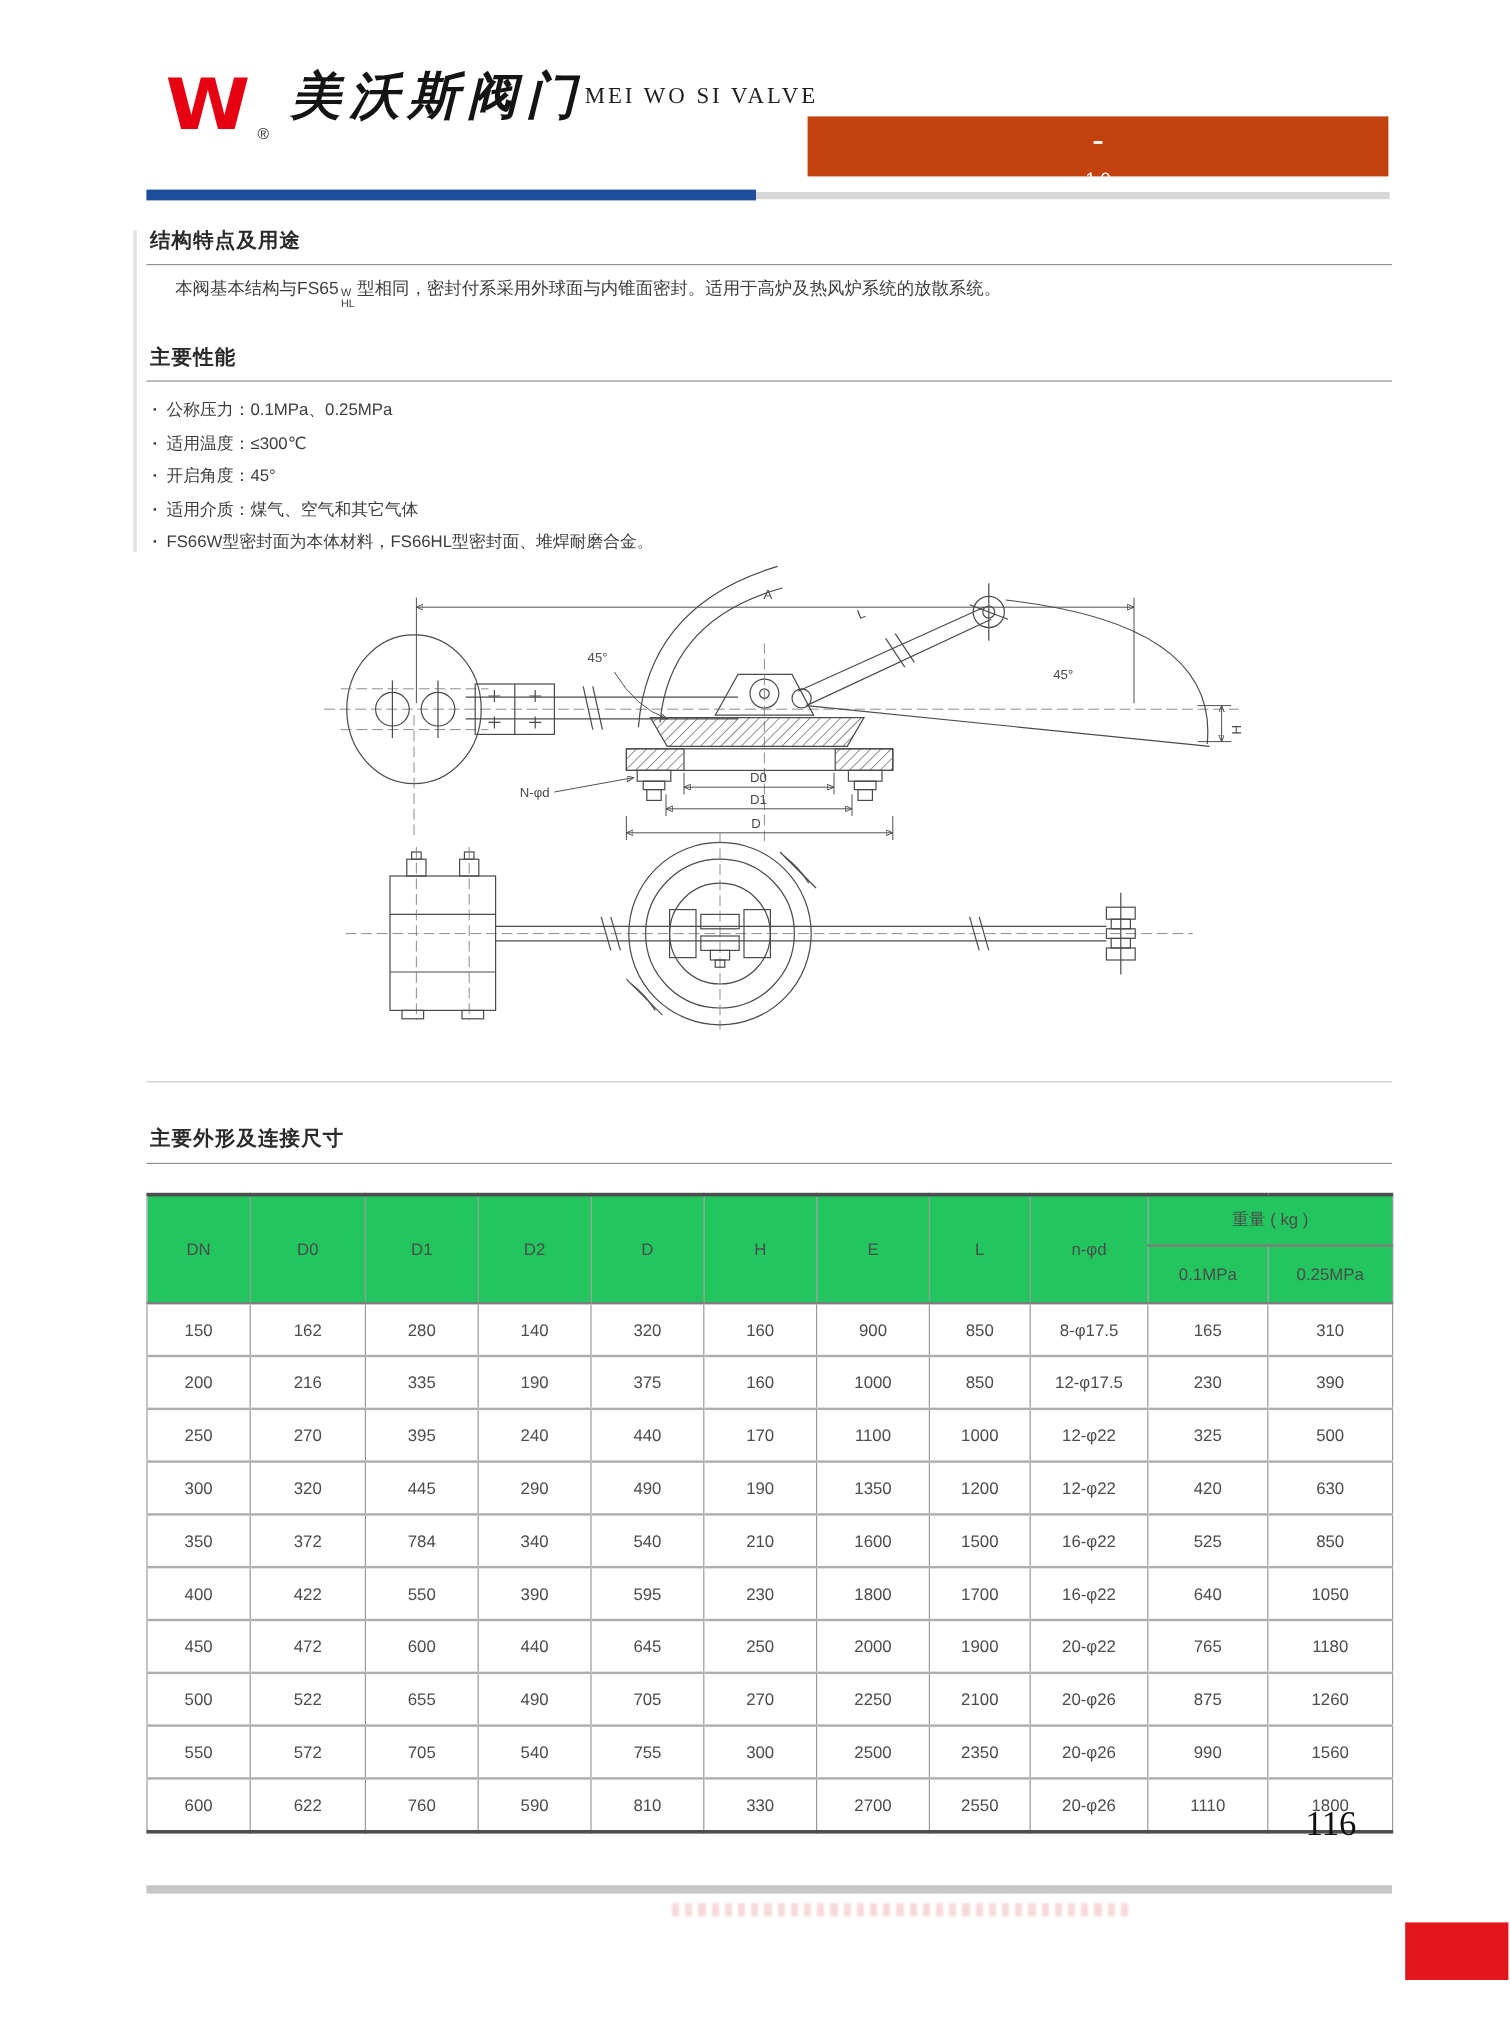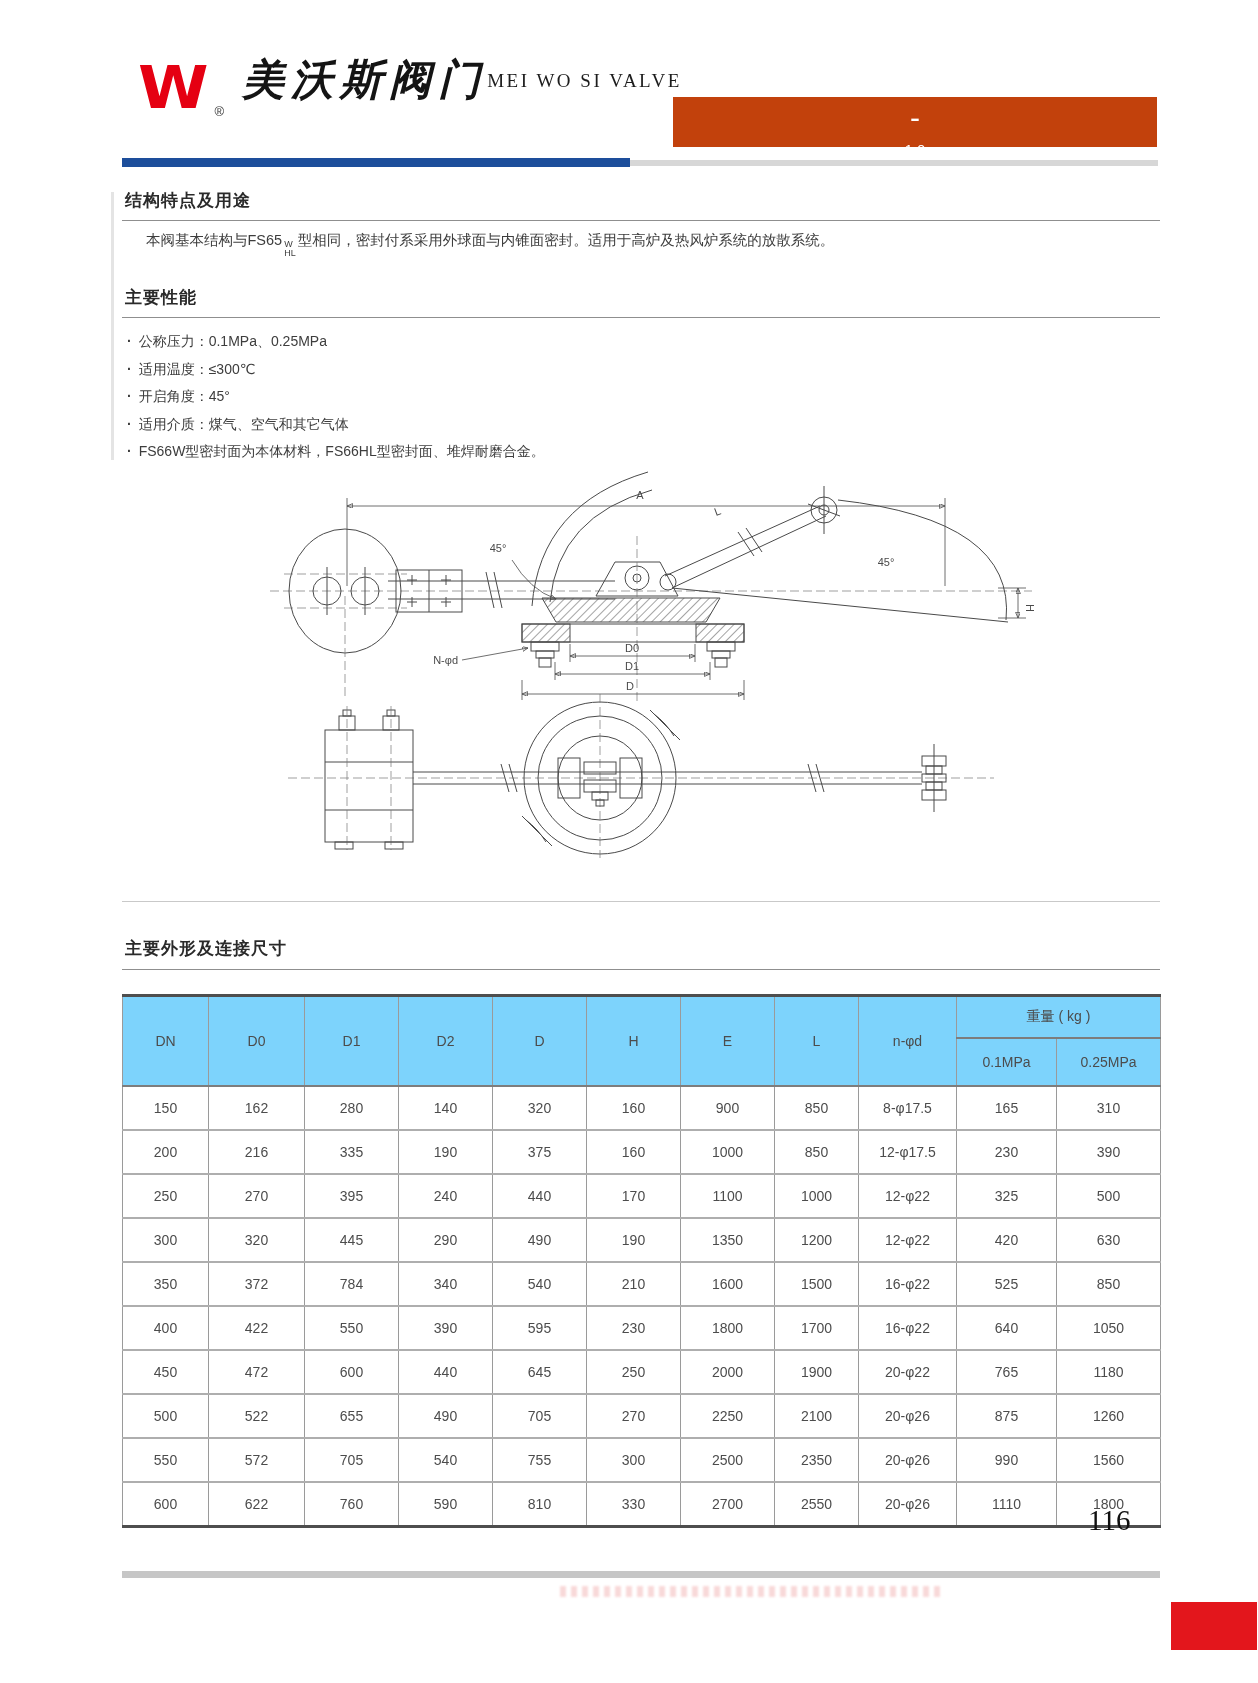--- a/index.html
+++ b/index.html
@@ -49,21 +49,21 @@
   .drawing .thin{stroke-width:.8;}
   .drawing .cl{stroke:#777;stroke-width:.7;stroke-dasharray:9 4;}
   .drawing text{font-size:11px;fill:#4a4a4a;stroke:none;font-family:"Liberation Sans",sans-serif;}
   .drawing .hatched{fill:url(#hat);}
 
   
   .dims-table{position:absolute;left:122px;top:994px;width:1038px;border-collapse:collapse;
               table-layout:fixed;font-size:14px;color:#4c4c4c;
               border-left:1px solid #9a9a9a;border-right:1px solid #9a9a9a;
               border-top:3px solid #4e4e4e;border-bottom:3px solid #4e4e4e;}
-  .dims-table th{background:#7dd3fc;font-weight:normal;border:1px solid #9a9a9a;}
+  .dims-table th{background:#22c55e;font-weight:normal;border:1px solid #9a9a9a;}
   .dims-table thead tr:first-child th{height:38px;}
   .dims-table thead tr:last-child th{height:44px;}
   .dims-table thead th{border-bottom:2px solid #7d7d7d;}
   .dims-table td{height:40px;text-align:center;border-left:1px solid #9a9a9a;border-right:1px solid #9a9a9a;
                  border-top:2px solid #aeaeae;background:#fff;}
   .dims-table th{text-align:center;}
 
   
   .footer-bar{position:absolute;left:122px;top:1571px;width:1038px;height:7px;background:#c6c6c6;}
   .ghost-strip{position:absolute;left:560px;top:1586px;width:380px;height:11px;opacity:.18;

